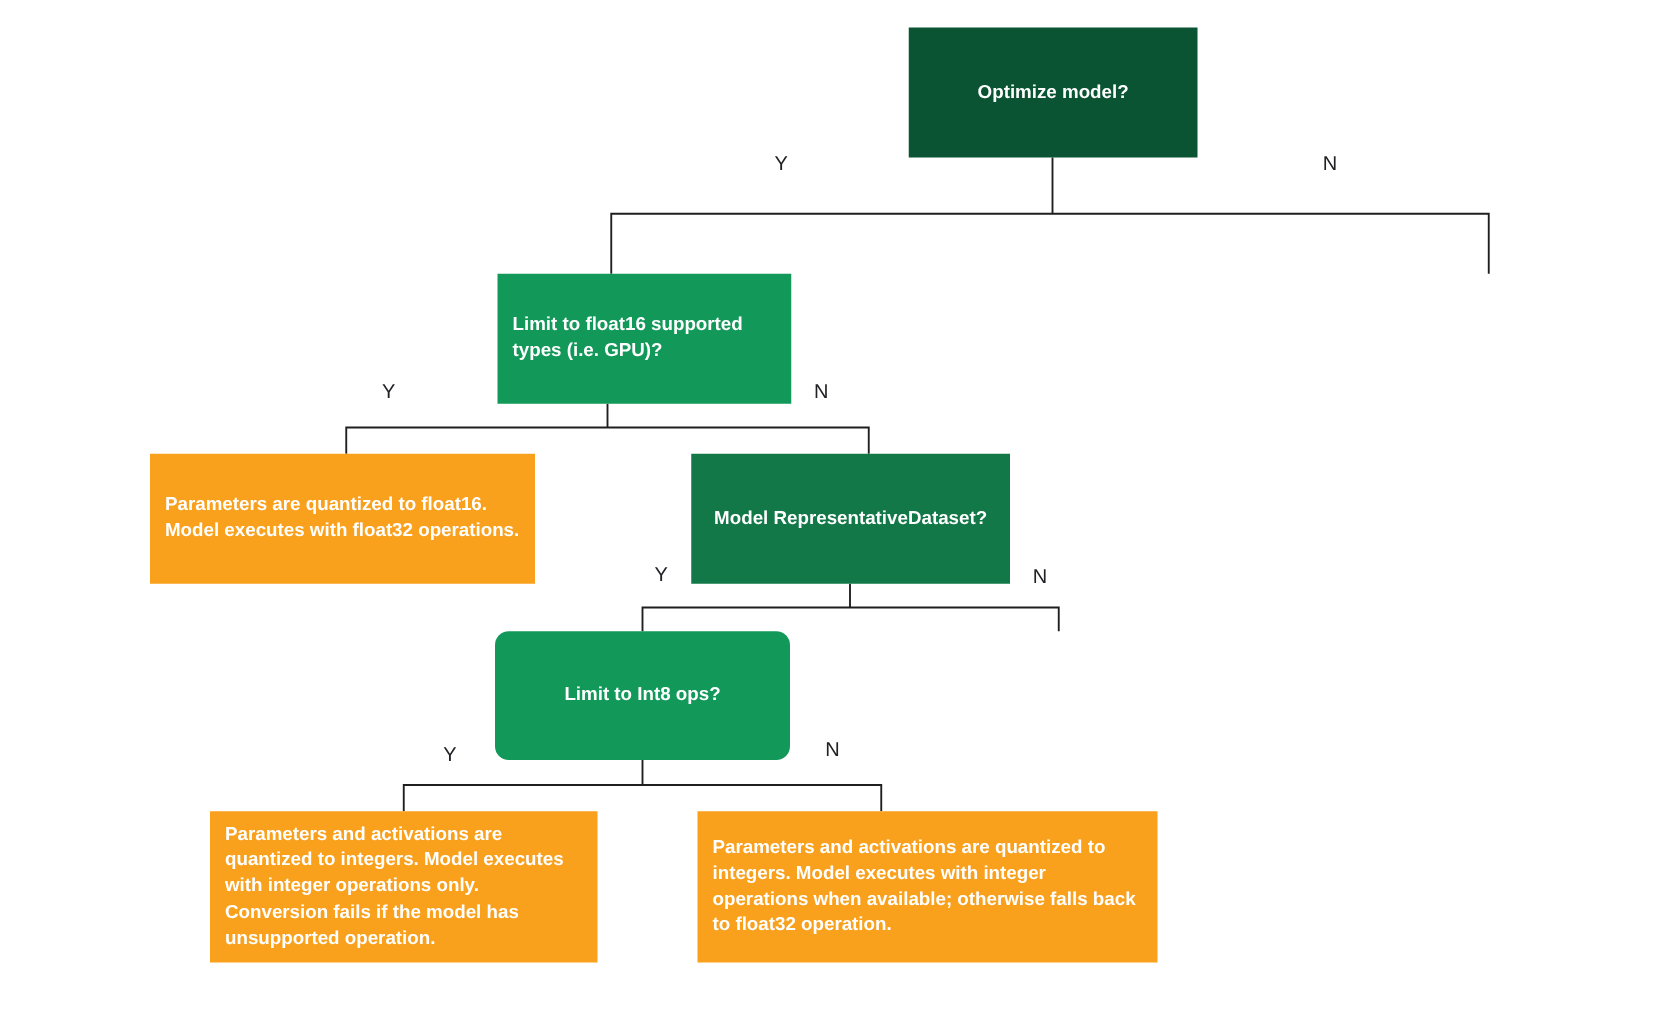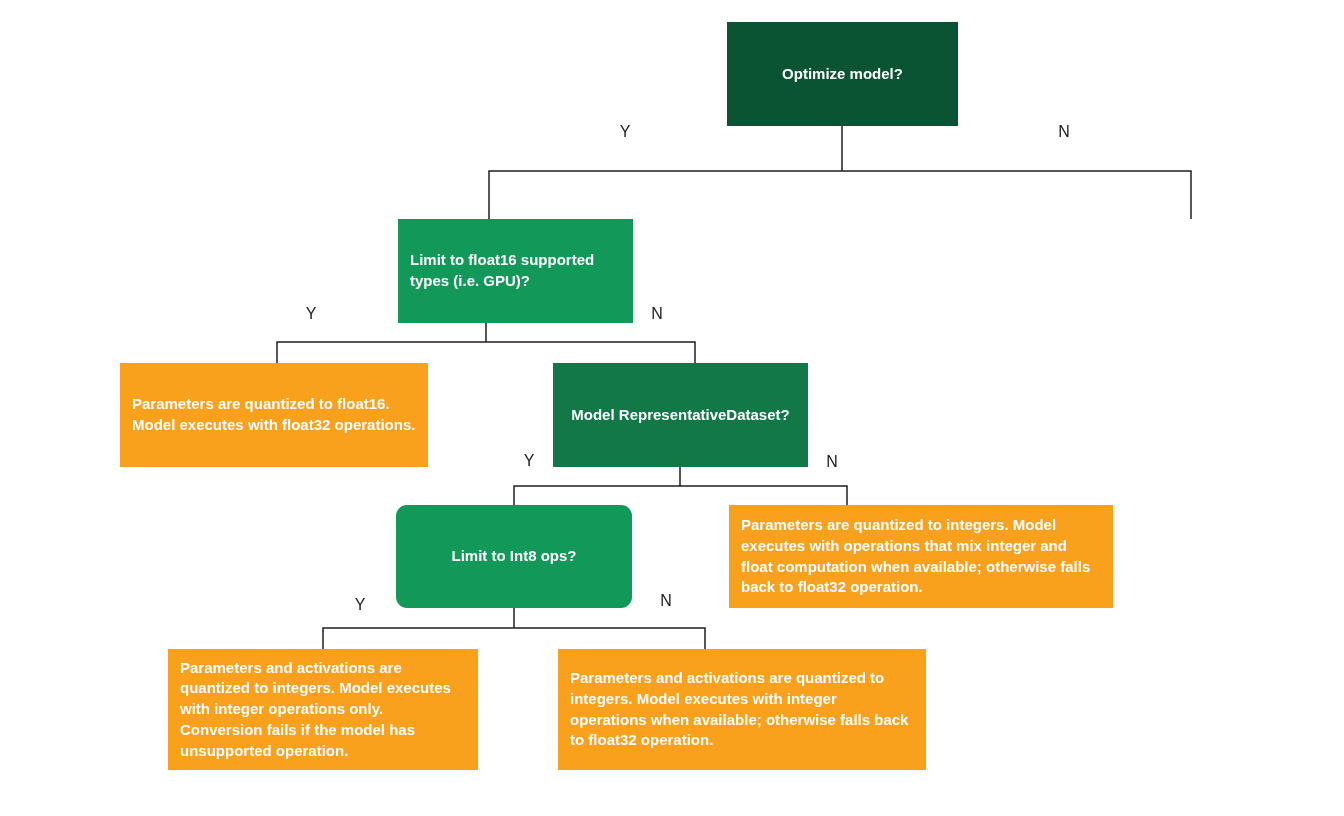--- a/index.html
+++ b/index.html
@@ -65,21 +65,20 @@
 
   <div class="node bright" style="left:368px; top:219px; width:235px; height:104px;margin-left:30px;">Limit to float16 supported types (i.e. GPU)?</div>
 
 
   <div class="node orange" style="left:120px; top:363px; width:308px; height:104px;">Parameters are quantized to float16. Model executes with float32 operations.</div>
 
   <div class="node mid" style="left:553px; top:363px; width:255px; height:104px;">Model RepresentativeDataset?</div>
 
   <div class="node bright" style="left:396px; top:505px; width:236px; height:103px;border-radius:11px;">Limit to Int8 ops?</div>
 
-  <div class="node orange" style="left:729px; top:505px; width:384px; height:103px;">Parameters are quantized to integers. Model executes with operations that mix integer and float computation when available; otherwise falls back to float32 operation.</div>
 
   <div class="node orange" style="left:168px; top:649px; width:310px; height:121px;">Parameters and activations are quantized to integers. Model executes with integer operations only. Conversion fails if the model has unsupported operation.</div>
 
   <div class="node orange" style="left:558px; top:649px; width:368px; height:121px;">Parameters and activations are quantized to integers. Model executes with integer operations when available; otherwise falls back to float32 operation.</div>
 
   <span class="edge-label" style="left:625px; top:132px;">Y</span>
   <span class="edge-label" style="left:1064px; top:132px;">N</span>
 
   <span class="edge-label" style="left:311px; top:314px;">Y</span>
   <span class="edge-label" style="left:657px; top:314px;">N</span>

